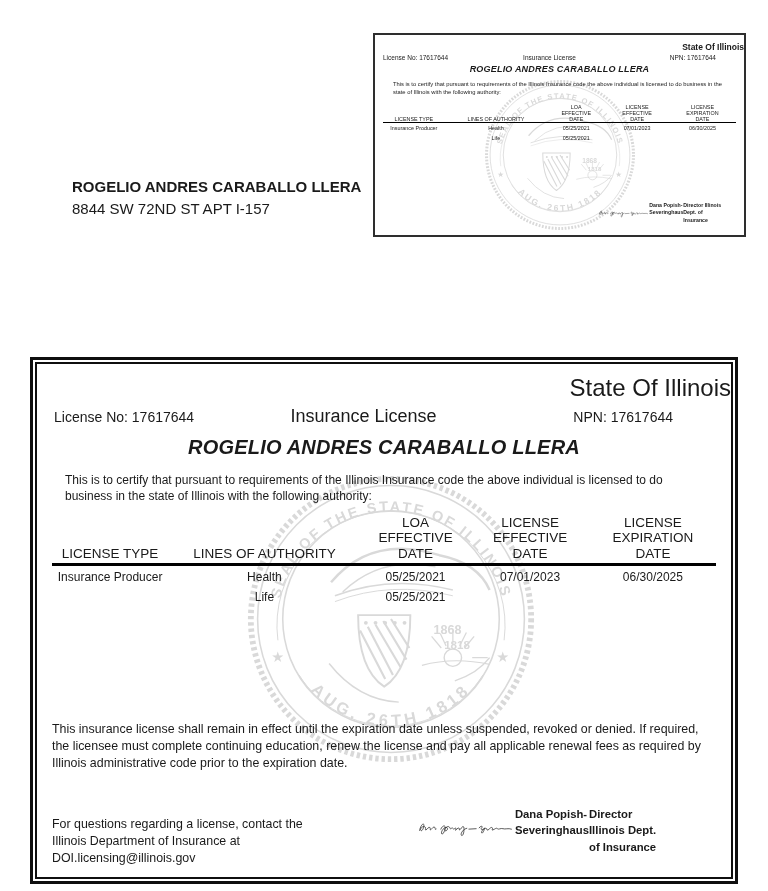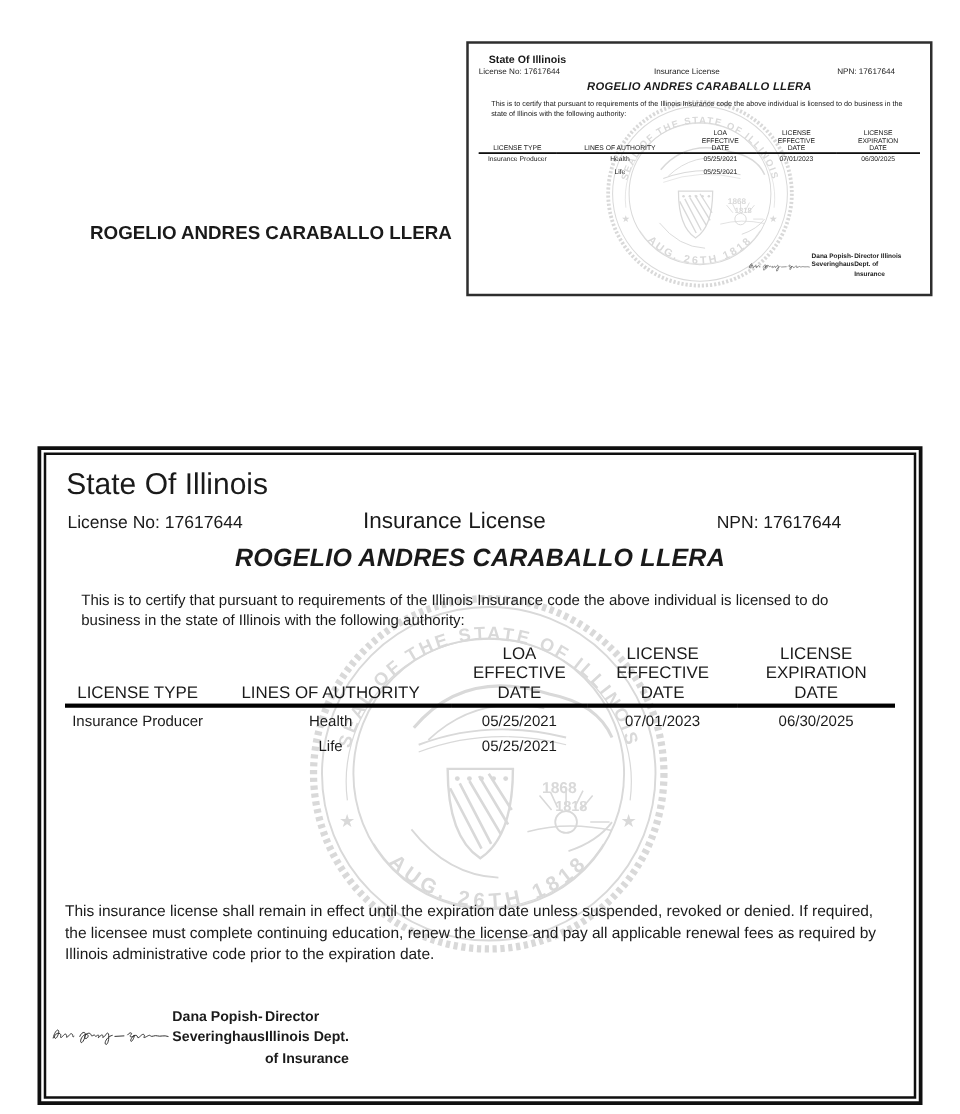--- a/index.html
+++ b/index.html
@@ -8,21 +8,21 @@
     font-family:"Liberation Sans","DejaVu Sans",sans-serif;color:#1a1a1a;
   }
   
   .address{position:absolute;left:72px;top:176px;font-size:15px;line-height:22px;}
   .address .addr-name{font-weight:bold;}
   
   .cert{position:absolute;background:#fff;box-sizing:border-box;}
   .cert-inner{position:absolute;inset:2px;border:2px solid #0f0f0f;box-sizing:border-box;}
   .cert-content{position:absolute;inset:0;display:flex;flex-direction:column;z-index:2;}
   .watermark{position:absolute;color:#d9d9d9;z-index:1;}
-  .cert-title{text-align:left;padding-left:16px;}
+  .cert-title{text-align:right;}
   .cert-subrow{display:grid;grid-template-columns:1fr auto 1fr;align-items:baseline;}
   .cert-npn{justify-self:end;}
   .cert-name{text-align:center;font-weight:bold;font-style:italic;letter-spacing:.2px;}
   .cert-certify{text-align:left;}
   .cert-table{width:100%;border-collapse:collapse;table-layout:fixed;}
   .cert-table th{font-weight:normal;vertical-align:bottom;white-space:pre-line;padding:0;}
   .cert-table td{padding:0;}
   .cert-table .col0{width:17.5%;text-align:center;}
   .cert-table .col1{width:29%;text-align:center;}
   .cert-table .col2{width:16.5%;text-align:center;}
@@ -116,20 +116,21 @@
         <path d="M56 31 C58 25 64 21 66 25 C68 30 61 46 58 42 C56 38 61 28 68 27 C74 27 72 35 67 35 C63 35 66 25 73 25 C79 25 76 33 81 29 C85 26 84 33 88 30 C91 27 93 29 91 33 C89 37 97 25 99 29 C101 33 97 34 101 32 C106 29 106 22 110 26 C112 38 107 50 104 45 C102 40 110 30 117 29"></path>
         <path d="M122 31 L139 30"></path>
         <path d="M146 28 C150 22 156 24 152 28 C148 32 154 34 158 29 C161 25 155 43 152 40 C150 37 157 28 162 29 C166 30 163 35 167 33 C171 30 174 25 177 28 C179 31 174 34 178 33 C183 31 187 27 189 30 C191 33 197 28 202 30 C207 32 214 28 222 31"></path>
       </g>
     </symbol>
   </defs>
 </svg>
 
 <div class="address">
   <div class="addr-name">ROGELIO ANDRES CARABALLO LLERA</div>
+  <div class="addr-street">8844 SW 72ND ST APT I-157</div>
 </div>
 
 <div class="cert small cert-host">
   <div class="cert-inner">
     <svg class="watermark" viewBox="0 0 300 300" style="color: rgb(217, 217, 217);">
         <use href="#seal" xlink:href="#seal"></use>
       </svg>
     <div class="cert-content">
       <div class="cert-title">State Of Illinois</div>
       <div class="cert-subrow">
@@ -232,20 +233,23 @@
                 <td class="col1">Life</td>
                 <td class="col2">05/25/2021</td>
                 <td class="col3"></td>
                 <td class="col4"></td>
               </tr>
             </tbody>
         </table>
       </div>
       <div class="cert-paragraph">This insurance license shall remain in effect until the expiration date unless suspended, revoked or denied. If required, the licensee must complete continuing education, renew the license and pay all applicable renewal fees as required by Illinois administrative code prior to the expiration date.</div>
       <div class="cert-bottom">
+        <div class="cert-contact">For questions regarding a license, contact the
+Illinois Department of Insurance at
+DOI.licensing@illinois.gov</div>
         <div class="cert-sign">
           <svg class="sig-svg" viewBox="0 0 230 52" preserveAspectRatio="xMinYMid meet">
               <use href="#sig" xlink:href="#sig"></use>
             </svg>
           <div class="sign-name">Dana Popish-Severinghaus</div>
           <div class="sign-title">Director Illinois Dept. of Insurance</div>
         </div>
       </div>
     </div>
   </div>

